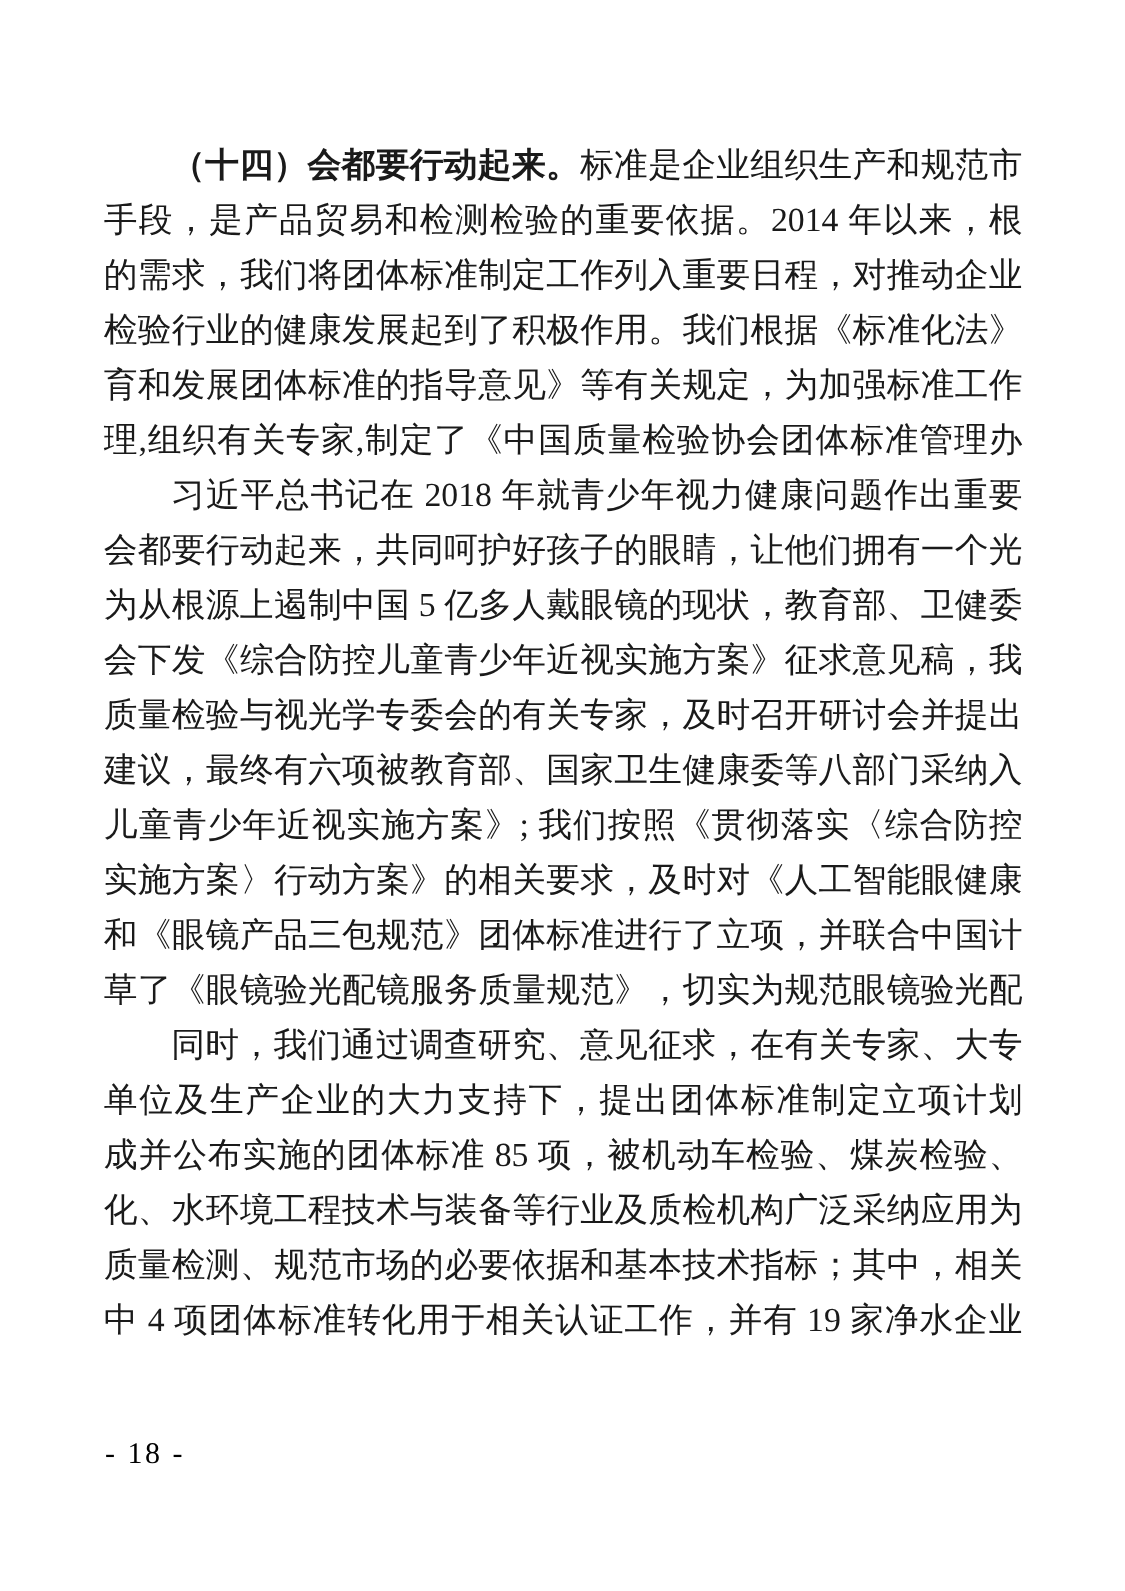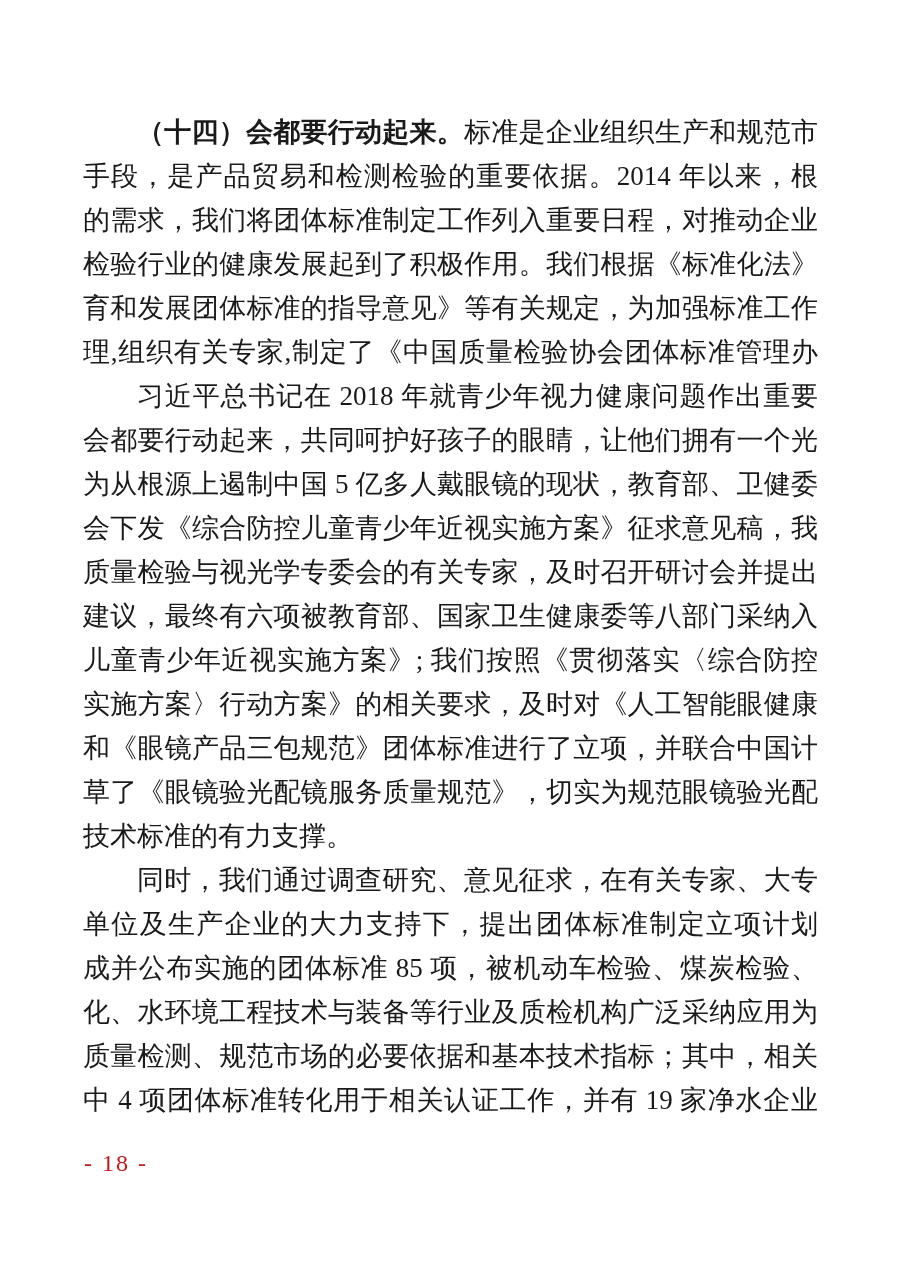--- a/index.html
+++ b/index.html
@@ -39,21 +39,21 @@
   .bold {
     font-weight: bold;
   }
   #page-number {
     position: absolute;
     left: 84px;
     top: 1146px;
     font-size: 24px;
     line-height: 34px;
     letter-spacing: 2px;
-    color: #b91c1c;
+    color: #000000;
   }
 </style>
 </head>
 <body>
 
 <div id="doc-page">
   <div id="doc-body">
       <div>
         <div class="line indent"><span class="bold">（十四）会都要行动起来。</span><span>标准是企业组织生产和规范市场的重要</span></div>
         <div class="line"><span>手段，是产品贸易和检测检验的重要依据。2014 年以来，根据市场和企业</span></div>
@@ -66,21 +66,20 @@
         <div class="line indent"><span>习近平总书记在 2018 年就青少年视力健康问题作出重要指示 “全社</span></div>
         <div class="line"><span>会都要行动起来，共同呵护好孩子的眼睛，让他们拥有一个光明的未来”。</span></div>
         <div class="line"><span>为从根源上遏制中国 5 亿多人戴眼镜的现状，教育部、卫健委率先向全社</span></div>
         <div class="line"><span>会下发《综合防控儿童青少年近视实施方案》征求意见稿，我们组织眼镜</span></div>
         <div class="line"><span>质量检验与视光学专委会的有关专家，及时召开研讨会并提出八项意见和</span></div>
         <div class="line"><span>建议，最终有六项被教育部、国家卫生健康委等八部门采纳入《综合防控</span></div>
         <div class="line"><span>儿童青少年近视实施方案》; 我们按照《贯彻落实〈综合防控儿童少年近视</span></div>
         <div class="line"><span>实施方案〉行动方案》的相关要求，及时对《人工智能眼健康评估规范》</span></div>
         <div class="line"><span>和《眼镜产品三包规范》团体标准进行了立项，并联合中国计量学会共同起</span></div>
         <div class="line"><span>草了《眼镜验光配镜服务质量规范》，切实为规范眼镜验光配镜行业提供了</span></div>
-        <div class="line no-stretch"><span>技术标准的有力支撑。</span></div>
       </div>
       <div>
         <div class="line indent"><span>同时，我们通过调查研究、意见征求，在有关专家、大专院校、科研</span></div>
         <div class="line"><span>单位及生产企业的大力支持下，提出团体标准制定立项计划 147 项，已完</span></div>
         <div class="line"><span>成并公布实施的团体标准 85 项，被机动车检验、煤炭检验、净水、空气净</span></div>
         <div class="line"><span>化、水环境工程技术与装备等行业及质检机构广泛采纳应用为产品生产、</span></div>
         <div class="line"><span>质量检测、规范市场的必要依据和基本技术指标；其中，相关单位已将其</span></div>
         <div class="line"><span>中 4 项团体标准转化用于相关认证工作，并有 19 家净水企业参加了有关</span></div>
       </div>
     </div>

